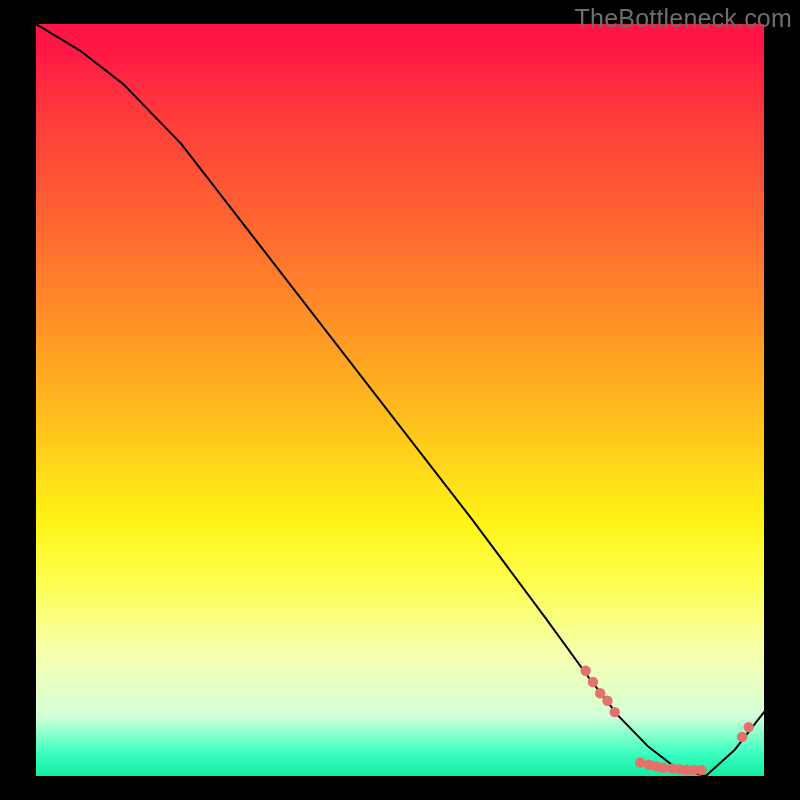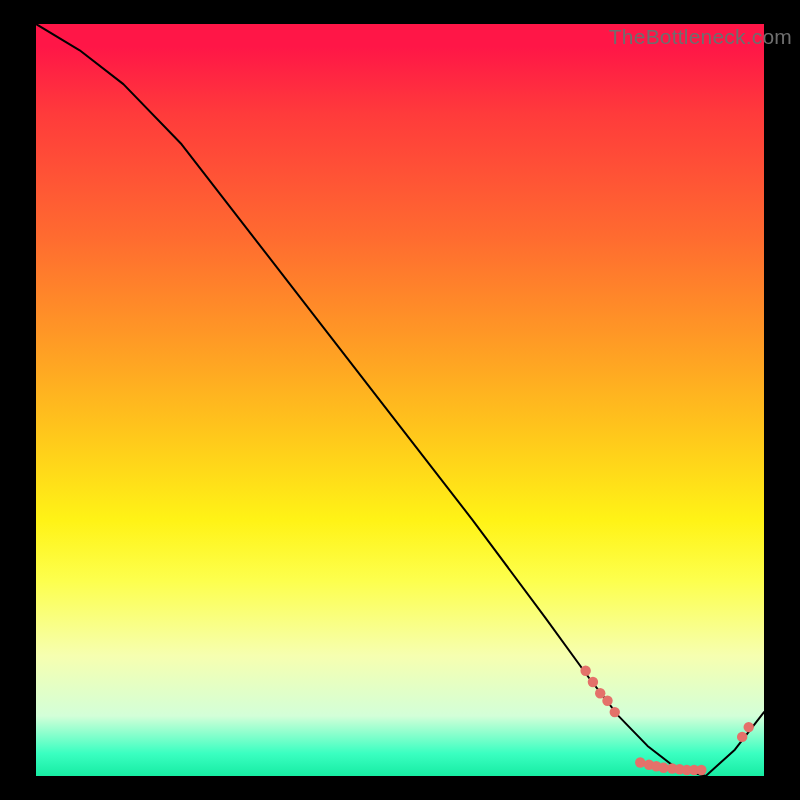--- a/index.html
+++ b/index.html
@@ -14,24 +14,23 @@
   .stage {
     position: relative;
     width: 800px;
     height: 800px;
   }
   .attribution {
     position: absolute;
     top: 4px;
     right: 8px;
     color: #6e6e6e;
-    font-size: 21px;
+    font-size: 25px;
     letter-spacing: 0.2px;
     z-index: 50;
-    margin-top: 21px;
   }
   .plot-area {
     position: absolute;
     left: 36px;
     top: 24px;
     width: 728px;
     height: 752px;
     background: linear-gradient(
       to bottom,
       #ff1647 0%,

